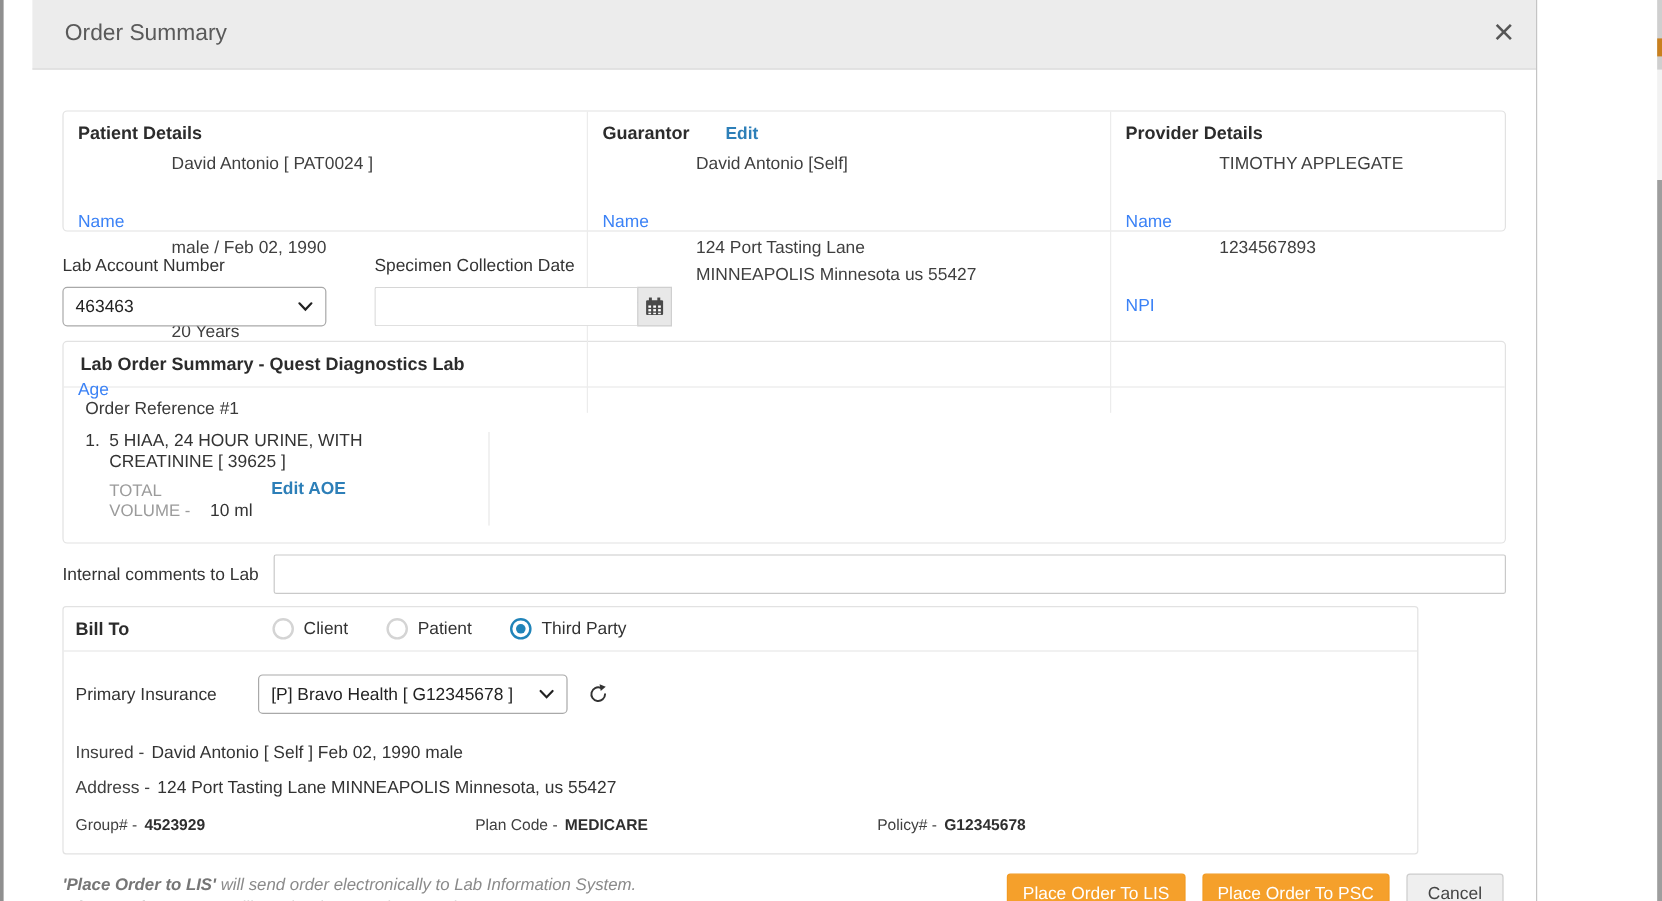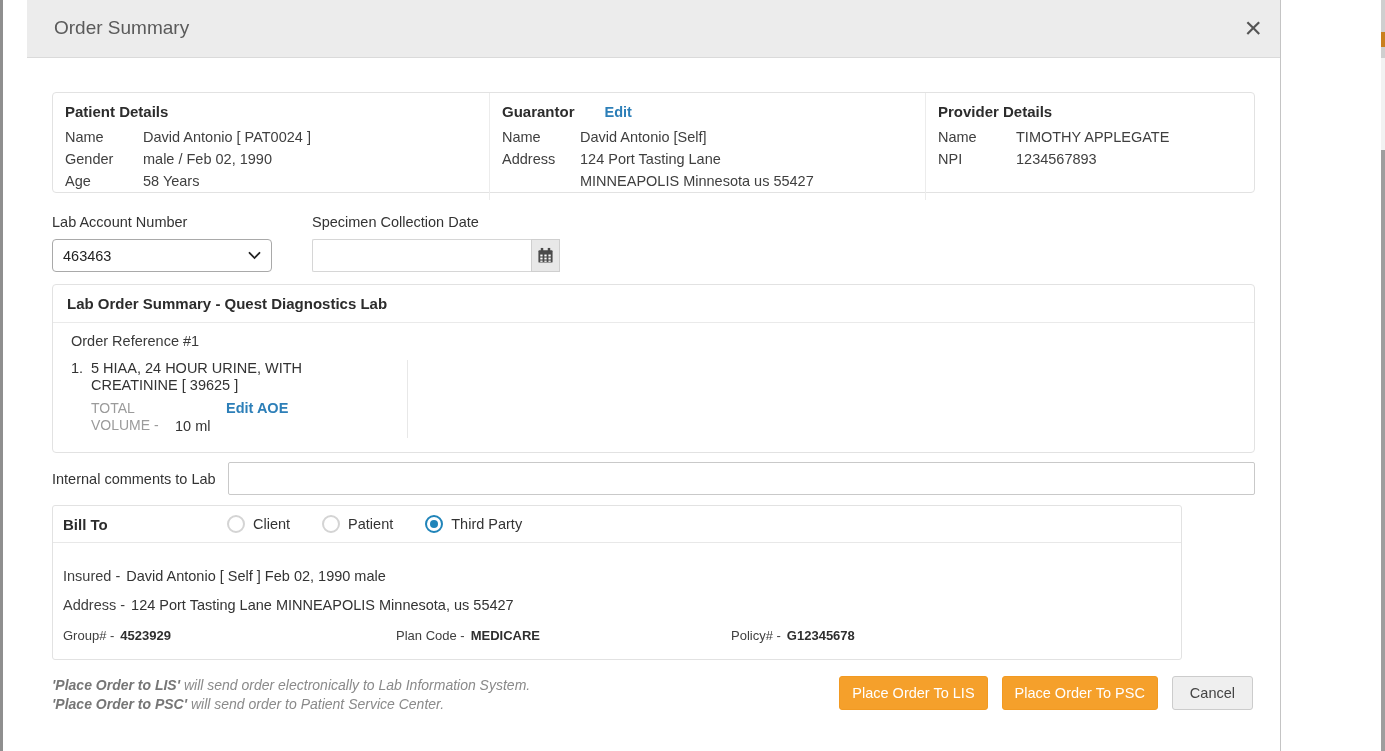--- a/index.html
+++ b/index.html
@@ -24,21 +24,21 @@
   .content { padding:0 25px 0 25px; }
 
   
   .info-panel { margin-top:34px; border:1px solid #e2e2e2; border-radius:4px; display:grid; grid-template-columns:437px 436px 1fr; height:101px; }
   .info-col { padding:10px 12px 8px 12px; }
   .info-col.bordered { border-right:1px solid #ececec; }
   .info-title-row { display:flex; align-items:baseline; margin-bottom:6px; }
   .info-title { font-size:15px; font-weight:700; color:#2c2c2c; }
   .edit-link { font-size:14.5px; font-weight:700; color:#2d7fb8; margin-left:30px; cursor:pointer; }
   .kv-row { display:flex; font-size:14.5px; line-height:22px; }
-  .kv-label { width:78px; color:#404040; flex:none; }
+  .kv-label { width:78px; color:#3b82f6; flex:none;margin-top:48px; }
   .kv-value { color:#3f3f3f; }
 
   
   .controls-row { margin-top:21px; display:flex; gap:40px; }
   .field-label { font-size:14.5px; color:#333; margin-bottom:9px; }
   .fake-select { width:220px; height:33px; border:1px solid #a9a9a9; border-radius:4px; background:#fff; display:flex; align-items:center; padding:0 10px; font-size:14.5px; color:#222; cursor:pointer; }
   .fake-select .sel-text { flex:1; }
   .date-group { display:flex; width:248px; height:33px; }
   .date-input { flex:1; border:1px solid #d6d6d6; border-right:none; border-radius:2px 0 0 2px; padding:0 8px; font-size:14px; outline:none; }
   .cal-btn { width:29px; background:#e8e8e8; border:1px solid #cfcfcf; display:flex; align-items:center; justify-content:center; cursor:pointer; }
@@ -120,21 +120,21 @@
           <div class="kv-row">
             <span class="kv-label">Name</span>
             <span class="kv-value">David Antonio [ PAT0024 ]</span>
           </div>
           <div class="kv-row">
             <span class="kv-label">Gender</span>
             <span class="kv-value">male / Feb 02, 1990</span>
           </div>
           <div class="kv-row">
             <span class="kv-label">Age</span>
-            <span class="kv-value">58 Years</span>
+            <span class="kv-value">20 Years</span>
           </div>
         </div>
 
         <div class="info-col bordered">
           <div class="info-title-row">
             <span class="info-title">Guarantor</span>
             <span class="edit-link">Edit</span>
           </div>
           <div class="kv-row">
             <span class="kv-label">Name</span>
@@ -233,20 +233,35 @@
               <span class="radio"></span>
               <span class="radio-label">Patient</span>
             </span>
             <span class="radio-option">
               <span class="radio selected"></span>
               <span class="radio-label">Third Party</span>
             </span>
           </div>
         </div>
         <div class="bill-body">
+          <div class="insurance-row">
+            <span class="insurance-label">Primary Insurance</span>
+            <div class="fake-select insurance-select">
+              <span class="sel-text">[P] Bravo Health [ G12345678 ]</span>
+              <svg width="13" height="9" viewBox="0 0 13 9">
+                  <path d="M1.5 1.8 L6.5 7 L11.5 1.8" stroke="#222" stroke-width="1.8" fill="none" stroke-linecap="round"></path>
+                </svg>
+            </div>
+            <span class="refresh-btn">
+              <svg width="19" height="19" viewBox="0 0 20 20">
+                <path d="M16 10 A6 6 0 1 1 12.2 4.4" fill="none" stroke="#333" stroke-width="1.7" stroke-linecap="round"></path>
+                <polygon points="11.2,1.2 16.6,3.4 12.2,7.2" fill="#333"></polygon>
+              </svg>
+            </span>
+          </div>
           <div class="ins-line insured">
             <span class="gray-label">Insured -</span>
             <span class="dark-value">David Antonio [ Self ] Feb 02, 1990 male</span>
           </div>
           <div class="ins-line addr">
             <span class="gray-label">Address -</span>
             <span class="dark-value">124 Port Tasting Lane MINNEAPOLIS Minnesota, us 55427</span>
           </div>
           <div class="ins-details">
             <span class="ins-detail c1">

